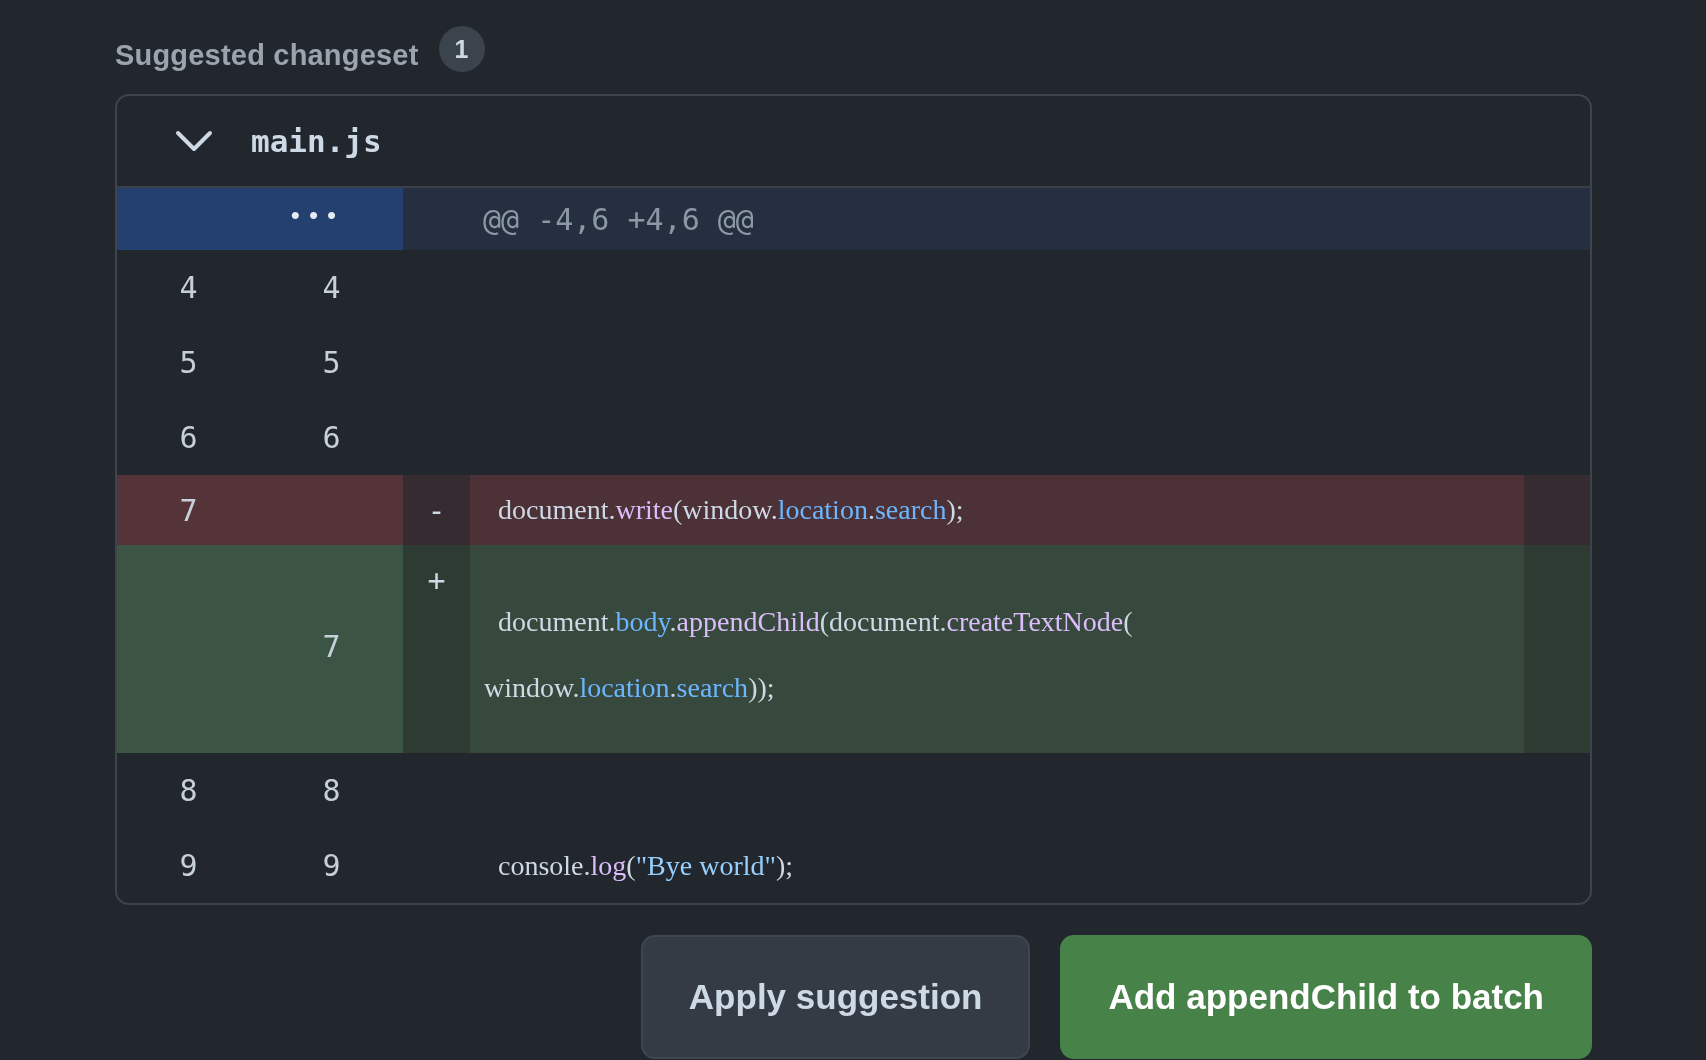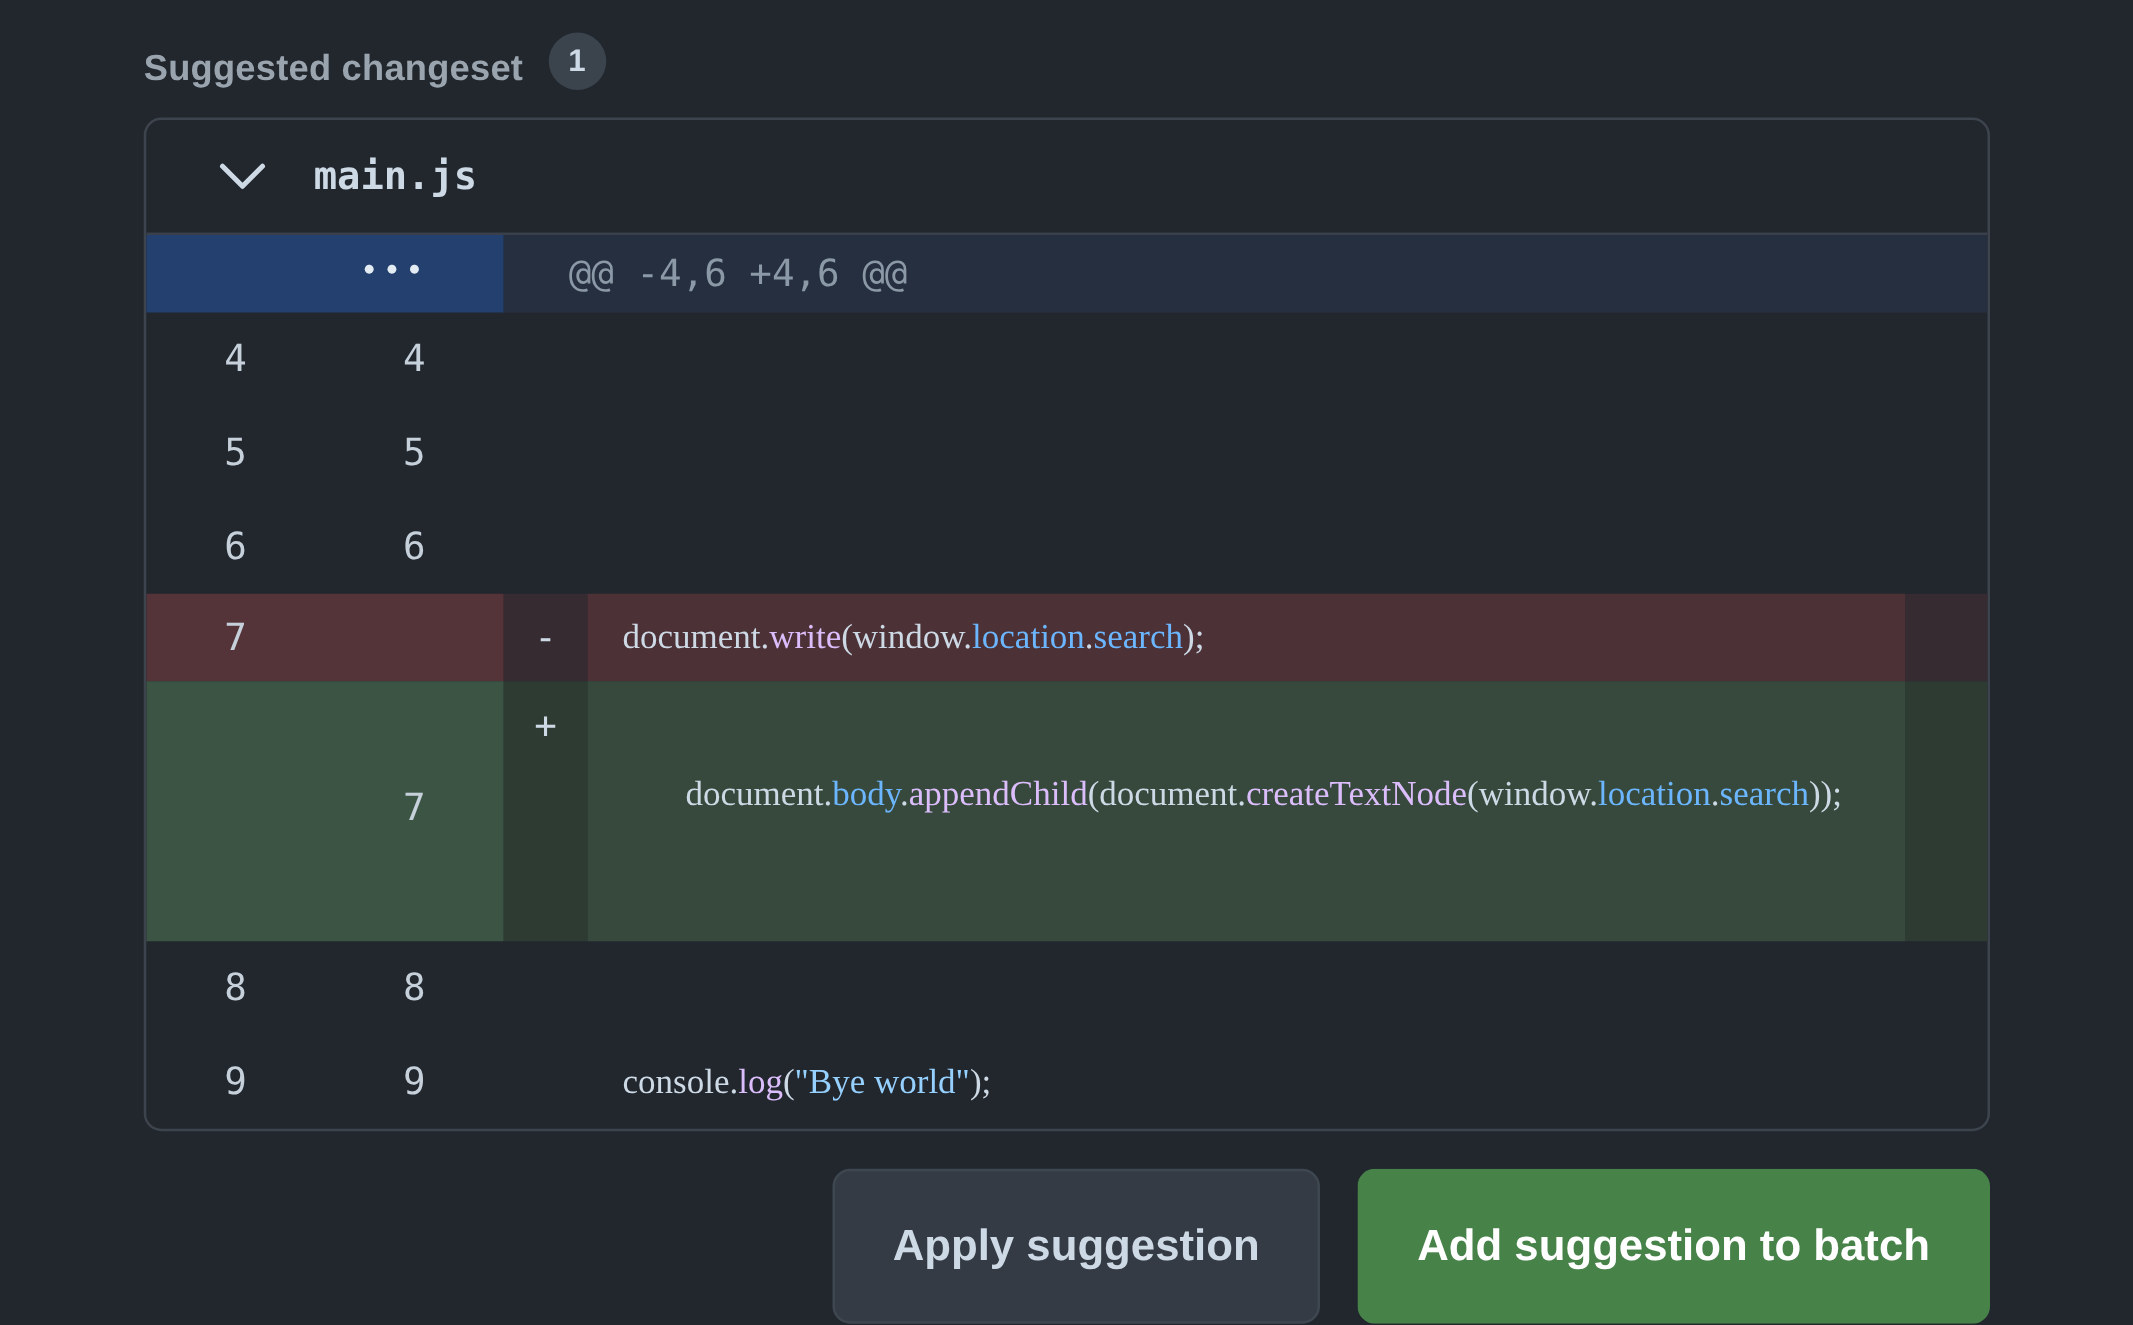--- a/index.html
+++ b/index.html
@@ -48,35 +48,35 @@
   .cell-edge { width:66px; }
 
   .row.hunk { height:62px; }
   .hunk-gutter {
     width:286px; background:var(--hunk-gutter-bg); cursor:pointer;
     display:flex; align-items:center; justify-content:center;
   }
   .dots { color:#e3ebf3; font-size:26px; letter-spacing:9px; transform:translateX(58px); padding-bottom:8px; }
   .hunk-body {
     flex:1; background:var(--hunk-row-bg); display:flex; align-items:center;
-    padding-left:52px; font-family:"DejaVu Sans Mono", monospace; font-size:30px;
+    padding-left:80px; font-family:"DejaVu Sans Mono", monospace; font-size:30px;
     color:var(--hunk-text); white-space:pre;
   }
 
   .row.context { height:75px; }
   .row.del { height:70px; }
   .row.del .cell-num { background:var(--deletion-gutter-bg); }
   .row.del .cell-marker { background:var(--deletion-muted-bg); }
   .row.del .cell-content { background:var(--deletion-line-bg); }
   .row.del .cell-edge { background:var(--deletion-muted-bg); }
 
   .row.add { height:208px; }
   .row.add .cell-num { background:var(--addition-gutter-bg); align-items:flex-start; padding-top:84px; }
   .row.add .cell-marker { background:var(--addition-muted-bg); align-items:flex-start; padding-top:18px; }
-  .row.add .cell-content { background:var(--addition-line-bg); flex-direction:row; align-items:flex-start; justify-content:center; padding-top:58px; }
+  .row.add .cell-content { background:var(--addition-line-bg); flex-direction:column; align-items:flex-start; justify-content:flex-start; padding-top:44px; }
   .row.add .cell-content .code-line { line-height:66px; }
   .row.add .cell-edge { background:var(--addition-muted-bg); }
 
   .tok-plain { color:var(--code-plain); }
   .tok-fn    { color:var(--code-function); }
   .tok-prop  { color:var(--code-property); }
   .tok-str   { color:var(--code-string); }
 
   
   .actions { width:1477px; display:flex; justify-content:flex-end; gap:30px; margin-top:30px; }
@@ -161,16 +161,16 @@
           <div class="cell-num">9</div>
           <div class="cell-marker"></div>
           <div class="cell-content"><span class="tok-plain">  console.</span><span class="tok-fn">log</span><span class="tok-plain">(</span><span class="tok-str">"Bye world"</span><span class="tok-plain">);</span></div>
           <div class="cell-edge"></div>
         </div>
       </div>
   </div>
 
   <div class="actions">
     <button class="btn btn-secondary">Apply suggestion</button>
-    <button class="btn btn-primary">Add suggestion to batch</button>
+    <button class="btn btn-primary">Add appendChild to batch</button>
   </div>
 
 </div>
 
 </body></html>

